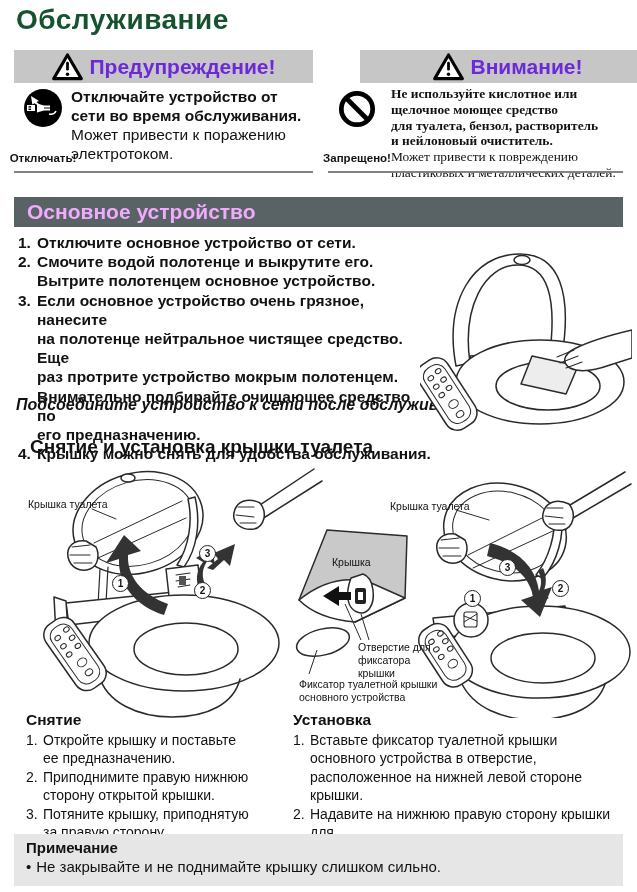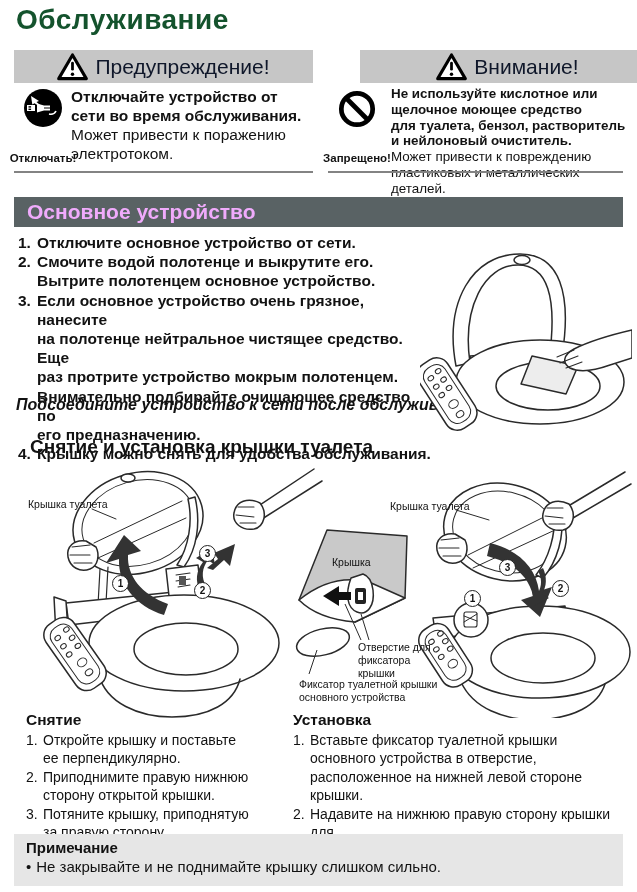--- a/index.html
+++ b/index.html
@@ -5,26 +5,26 @@
   html,body{margin:0;padding:0;background:#fff;}
   .page{position:relative;width:637px;height:892px;background:#fff;overflow:hidden;
         font-family:"Liberation Sans",sans-serif;color:#121212;}
   .abs{position:absolute;}
   .ws{white-space:pre-line;}
   .b{font-weight:bold;}
   
   .title{left:16px;top:4px;font-size:28px;font-weight:bold;color:#14532d;letter-spacing:.5px;}
   
   .warn-head{height:33px;background:#c6c6c6;display:flex;align-items:center;justify-content:center;gap:7px;}
-  .warn-head span{font-size:21px;font-weight:normal;color:#0f172a;}
+  .warn-head span{font-size:21px;font-weight:bold;color:#6d28d9;}
   .warn-head svg{display:block;}
   .icon-col{display:flex;flex-direction:column;align-items:center;gap:20px;}
   .icon-label{font-size:11.5px;font-weight:bold;margin-top:4px;}
   .warn-text-l{font-size:15.5px;line-height:19px;}
-  .warn-text-r{font-size:13.4px;line-height:15.8px;}
+  .warn-text-r{font-size:13.4px;line-height:15.8px;font-family:Liberation Serif, serif;}
   .divider{height:2px;background:#838383;}
   
   .section-bar{left:14px;top:197px;width:609px;height:30px;background:#596264;}
   .section-bar span{display:block;padding-left:13px;line-height:30px;font-size:21px;font-weight:bold;color:#f0abfc;}
   
   .mainlist{left:18px;top:233px;width:415px;font-size:15.5px;font-weight:bold;line-height:19.2px;}
   .mainlist .row{display:flex;}
   .mainlist .num{width:19px;flex:none;}
   .italic-note{left:16px;top:396px;font-size:16px;font-weight:bold;font-style:italic;}
   
@@ -268,21 +268,21 @@
   <div class="marker" style="left:464px;top:590px;">1</div>
   <div class="marker" style="left:552px;top:580px;">2</div>
   <div class="marker" style="left:499px;top:559px;">3</div>
 
   <div class="abs" style="left:26px;top:710px;width:270px;">
     <div class="col-head">Снятие</div>
     <div class="steps">
       <div class="row">
         <span class="num">1.</span>
         <span class="ws">Откройте крышку и поставьте
-ее перпендикулярно.</span>
+ее предназначению.</span>
       </div>
       <div class="row">
         <span class="num">2.</span>
         <span class="ws">Приподнимите правую нижнюю
 сторону открытой крышки.</span>
       </div>
       <div class="row">
         <span class="num">3.</span>
         <span class="ws">Потяните крышку, приподнятую
 за правую сторону.</span>

